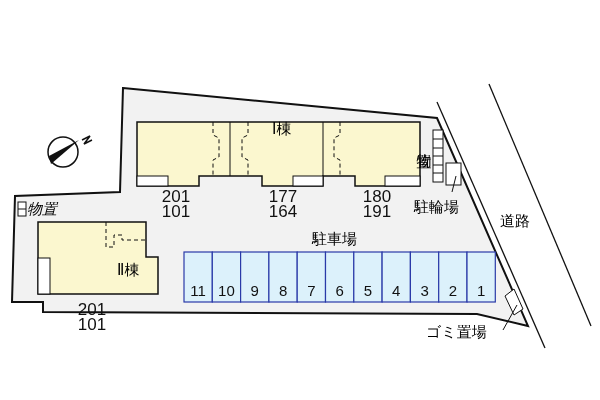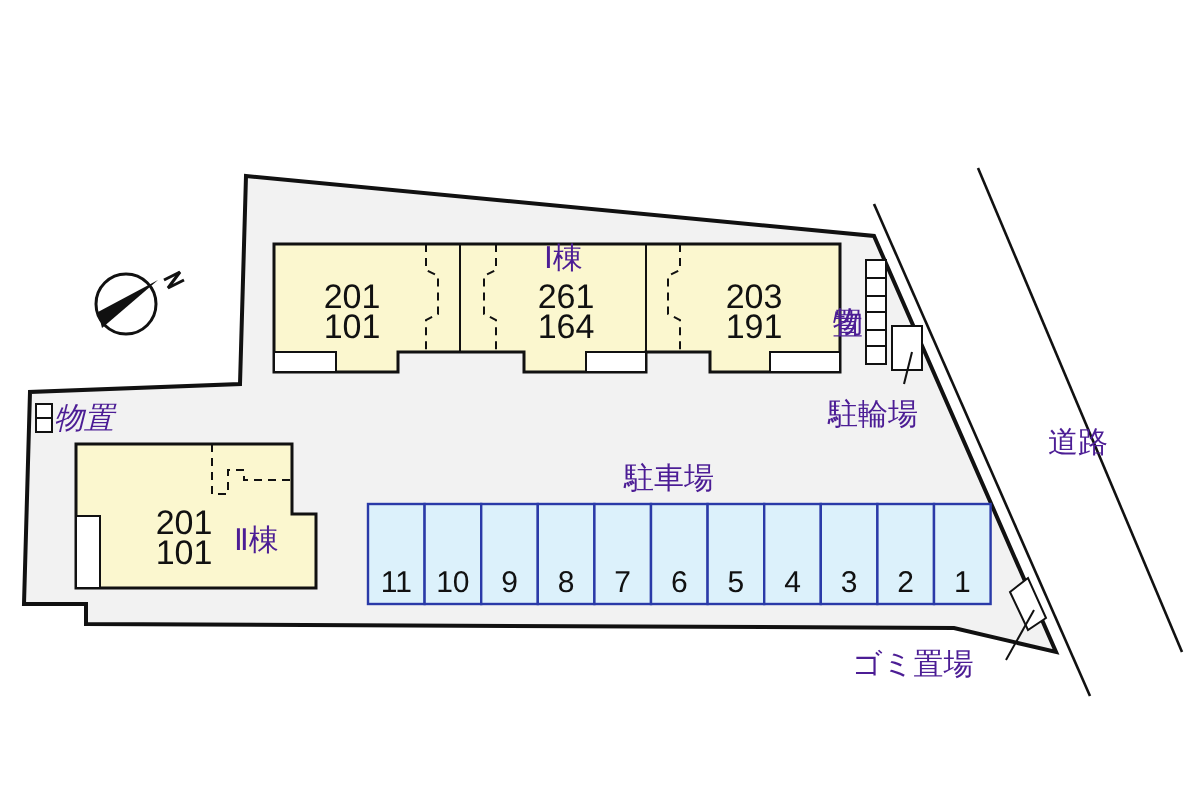--- a/index.html
+++ b/index.html
@@ -1,20 +1,20 @@
 <!DOCTYPE html>
 <html><head>
 <meta charset="utf-8">
 <style>
   html, body { margin:0; padding:0; background:#ffffff; }
   body { width:600px; height:400px; position:relative; overflow:hidden;
          font-family:"DejaVu Sans","Liberation Sans",sans-serif; color:#111; }
   svg { position:absolute; left:0; top:0; }
-  .lbl { position:absolute; font-size:15px; line-height:15px; white-space:nowrap; color:#4c1d95; }
-  .unit { position:absolute; font-family:"Liberation Sans",sans-serif; font-size:17px; line-height:15px; text-align:center; color:#111; }
+  .lbl { position:absolute; font-size:15px; line-height:15px; white-space:nowrap; color:#000000; }
+  .unit { position:absolute; font-family:"Liberation Sans",sans-serif; font-size:17px; line-height:15px; text-align:center; color:#111;margin-top:48px; }
   .stall-num { font-family:"Liberation Sans",sans-serif; font-size:15px; fill:#111; }
   .vert { writing-mode:vertical-rl; letter-spacing:0; }
 </style>
 </head>
 <body>
 
 <svg width="600" height="400">
 
   <line x1="489" y1="84" x2="591" y2="326" stroke="#111" stroke-width="1.3"></line>
 
@@ -90,33 +90,33 @@
       <rect x="467" y="252" width="28.3" height="50" fill="#dcf1fb" stroke="#2a3aa8" stroke-width="1.2"></rect>
       <text x="481.15" y="296" text-anchor="middle" class="stall-num">1</text>
     </g>
 </svg>
 
 <div class="unit" style="left:156px;top:141px;width:40px;">
   <div>201</div>
     <div>101</div>
 </div>
 <div class="unit" style="left:263px;top:141px;width:40px;">
-  <div>261</div>
+  <div>177</div>
     <div>164</div>
 </div>
 <div class="unit" style="left:357px;top:141px;width:40px;">
-  <div>203</div>
+  <div>180</div>
     <div>191</div>
 </div>
 <div class="lbl" style="left:272px;top:122px;">Ⅰ棟</div>
 
 <div class="unit" style="left:72px;top:254px;width:40px;">
   <div>201</div>
     <div>101</div>
 </div>
 <div class="lbl" style="left:117px;top:263px;text-align:center;">Ⅱ棟</div>
 
 <div class="lbl" style="left:27px;top:202px;font-style:italic;">物置</div>
 <div class="lbl vert" style="left:416px;top:142px;">物置</div>
 <div class="lbl" style="left:414px;top:200px;">駐輪場</div>
 <div class="lbl" style="left:312px;top:232px;">駐車場</div>
-<div class="lbl" style="left:524px;top:214px;">道路</div>
+<div class="lbl" style="left:500px;top:214px;">道路</div>
 <div class="lbl" style="left:426px;top:325px;">ゴミ置場</div>
 
 </body></html>

